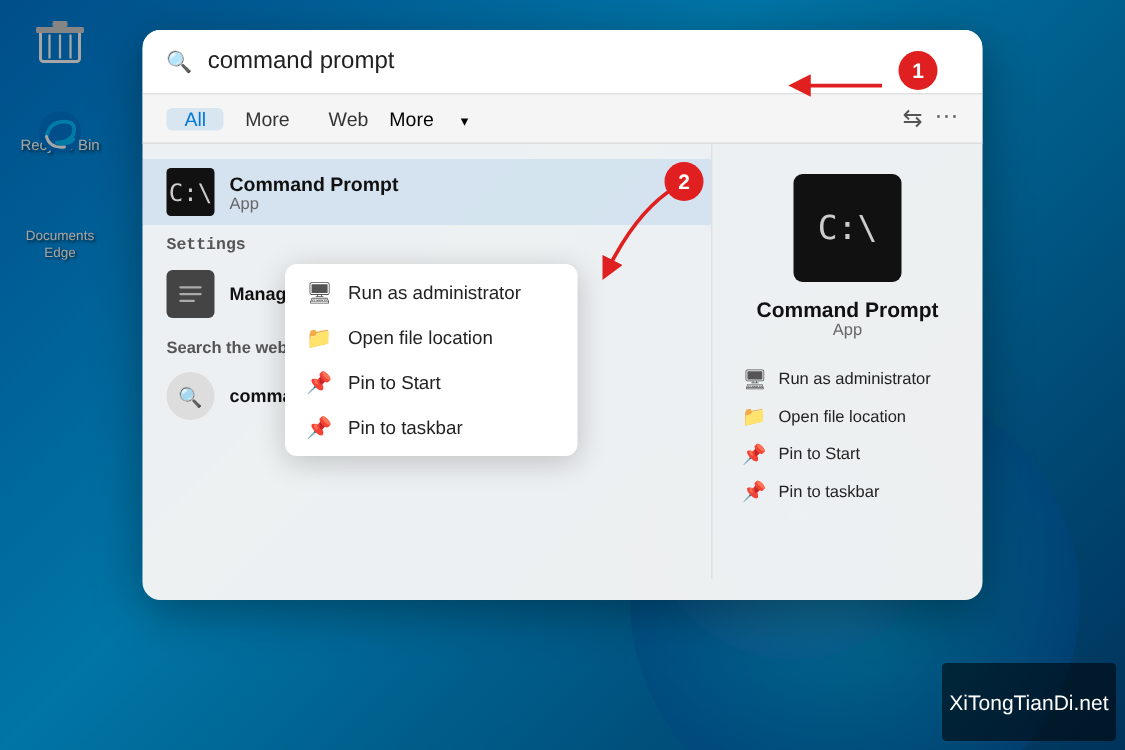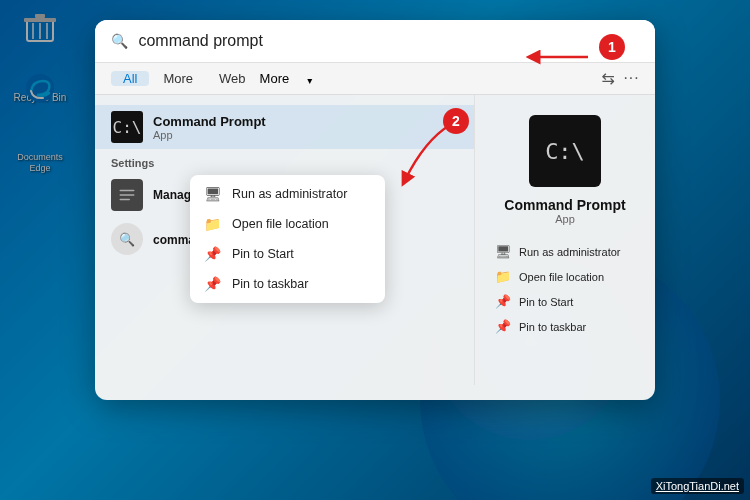--- a/index.html
+++ b/index.html
@@ -301,24 +301,23 @@
     }
     .right-action .r-icon { font-size: 13px; color: #555; width: 16px; }
 
     
     .watermark {
       position: absolute;
       bottom: 6px;
       right: 6px;
       background: rgba(0,0,0,0.55);
       color: #fff;
-      font-size: 11px;
-      padding: 2px 5px;
+      font-size: 14px;
+      padding: 18px 5px;
       border-radius: 3px;
-      text-decoration: underline;
     }
   </style>
 </head>
 <body>
 
 <div class="bg-circle bg-circle-1"></div>
 <div class="bg-circle bg-circle-2"></div>
 
 <div class="desktop-icon recycle-bin" style="position:absolute; top:10px; left:10px;">
   <div class="icon-img" style="width:36px;height:36px;display:flex;align-items:center;justify-content:center;">
@@ -387,33 +386,34 @@
         <div class="result-item active">
           <div class="result-icon" style="background:#111;border-radius:3px;display:flex;align-items:center;justify-content:center;">
             <span style="color:#ccc;font-size:16px;font-family:monospace;">C:\</span>
           </div>
           <div class="result-text">
             <div class="result-title">Command Prompt</div>
             <div class="result-sub">App</div>
           </div>
         </div>
 
-        <div class="section-label" style="margin-top:6px;">Settings</div>
+        <div class="section-label" style="margin-top:6px;font-family:Liberation Mono, monospace;">Settings</div>
 
         <div class="result-item">
           <div class="settings-icon-box">
             <svg width="18" height="18" viewBox="0 0 24 24" fill="none">
               <path d="M3 6h18M3 12h18M3 18h12" stroke="#aaa" stroke-width="2" stroke-linecap="round"></path>
             </svg>
           </div>
           <div class="result-text">
             <div class="result-title" style="font-size:12px;">Manage app execution alias...</div>
           </div>
         </div>
 
+        <div class="section-label" style="margin-top:6px;">Search the web</div>
 
         <div class="result-item">
           <div class="web-icon-box">
             <span style="font-size:13px;">🔍</span>
           </div>
           <div class="result-text">
             <span class="result-title" style="font-size:12px;">
               <span>command prompt</span>
               <span style="font-weight:normal;color:#555;">- See web results</span>
             </span>

